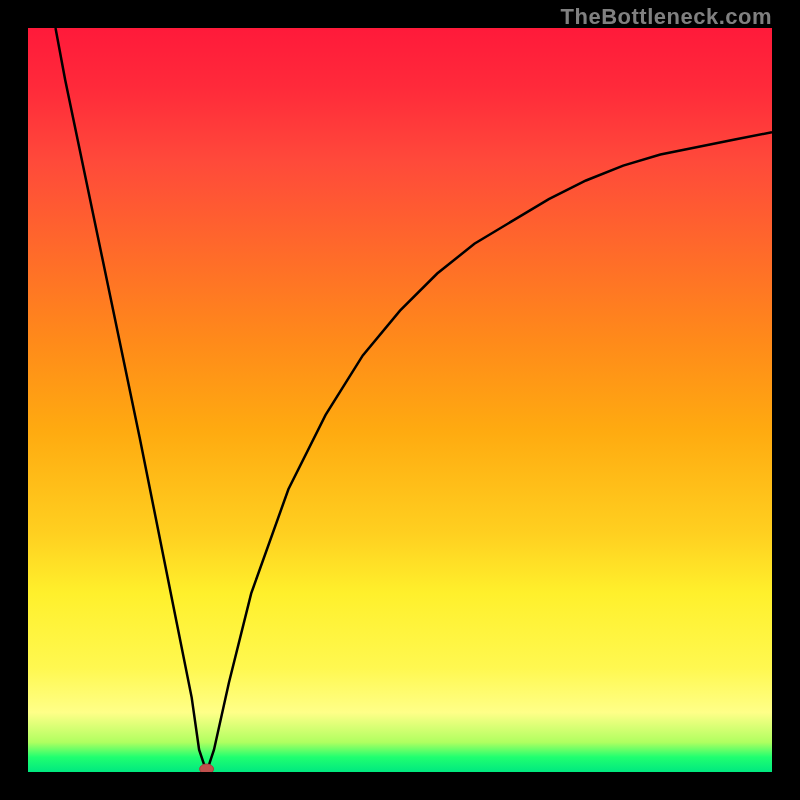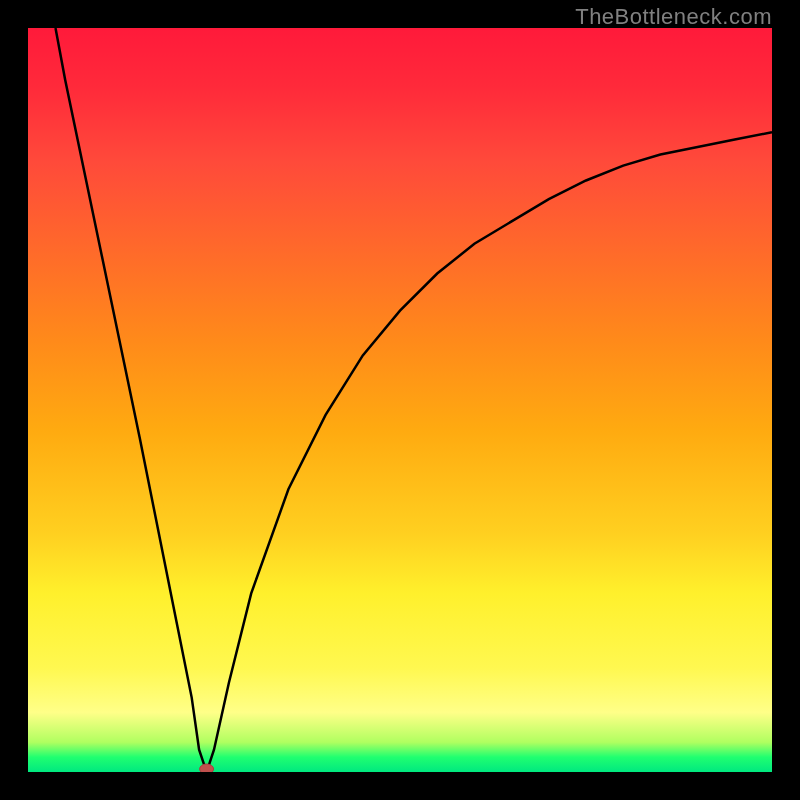--- a/index.html
+++ b/index.html
@@ -15,21 +15,21 @@
     width: 800px;
     height: 800px;
     background: #000;
   }
   .watermark {
     position: absolute;
     top: 4px;
     right: 28px;
     color: #808080;
     font-size: 22px;
-    font-weight: normal;
+    font-weight: bold;
     z-index: 10;
     letter-spacing: 0.5px;
     margin-left: 38px;
   }
   .plot-area {
     position: absolute;
     left: 28px;
     top: 28px;
     width: 744px;
     height: 744px;

